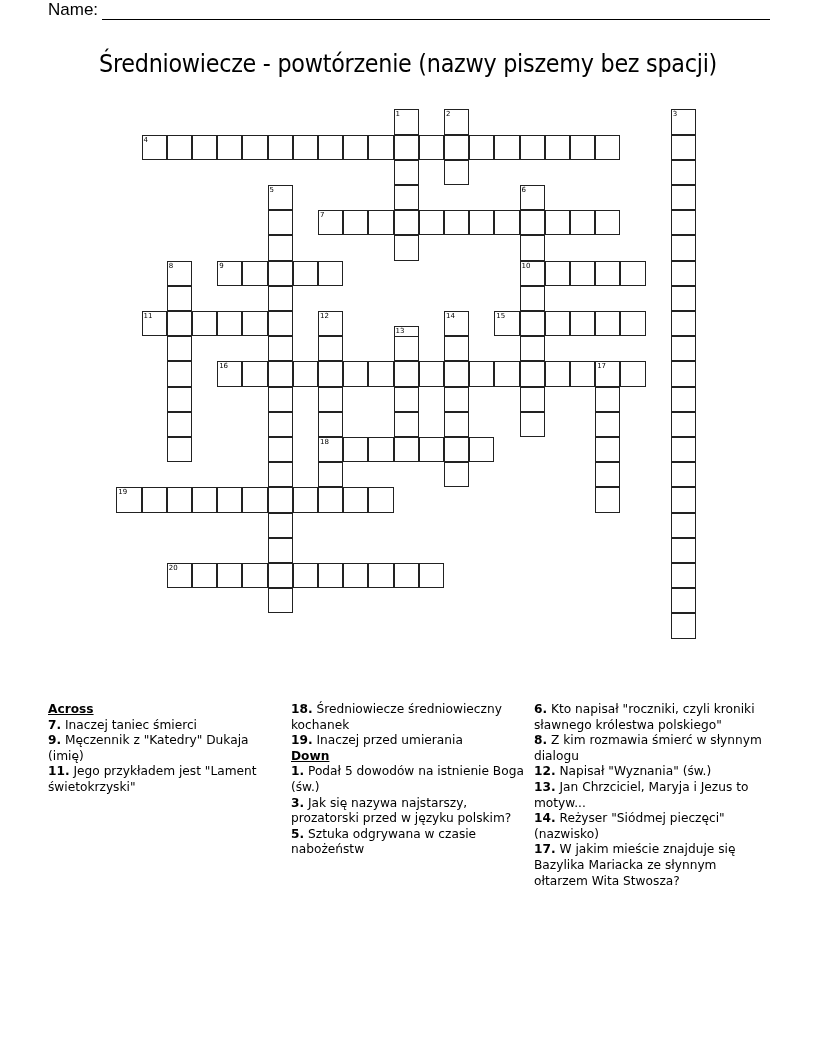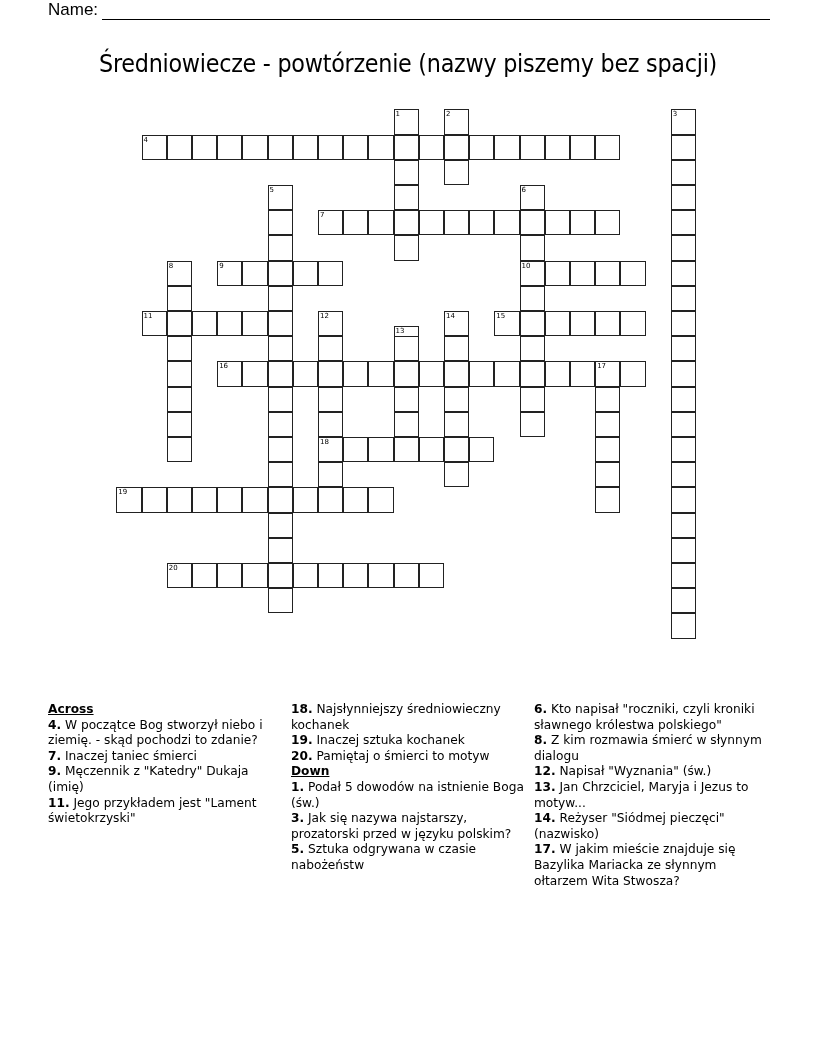--- a/index.html
+++ b/index.html
@@ -255,30 +255,28 @@
     <div class="cell" style="left: 176.4px; top: 453.6px;"></div>
     <div class="cell" style="left: 201.6px; top: 453.6px;"></div>
     <div class="cell" style="left: 226.8px; top: 453.6px;"></div>
     <div class="cell" style="left: 252px; top: 453.6px;"></div>
     <div class="cell" style="left: 277.2px; top: 453.6px;"></div>
     <div class="cell" style="left: 302.4px; top: 453.6px;"></div>
   </div>
 
 <div class="clues col1">
   <div class="heading">Across</div>
-  <div class="clue"><span class="n">4.</span> <span>W początce Bog stworzył niebo i ziemię. - skąd pochodzi to zdanie?</span></div>
   <div class="clue"><span class="n">7.</span> <span>Inaczej taniec śmierci</span></div>
   <div class="clue"><span class="n">9.</span> <span>Męczennik z "Katedry" Dukaja (imię)</span></div>
   <div class="clue"><span class="n">11.</span> <span>Jego przykładem jest "Lament świetokrzyski"</span></div>
 </div>
 
 <div class="clues col2">
-  <div class="clue"><span class="n">18.</span> <span>Najsłynniejszy średniowieczny kochanek</span></div>
-  <div class="clue"><span class="n">19.</span> <span>Inaczej sztuka kochanek</span></div>
-  <div class="clue"><span class="n">20.</span> <span>Pamiętaj o śmierci to motyw</span></div>
+  <div class="clue"><span class="n">18.</span> <span>Średniowiecze średniowieczny kochanek</span></div>
+  <div class="clue"><span class="n">19.</span> <span>Inaczej przed umierania</span></div>
   <div class="heading">Down</div>
   <div class="clue"><span class="n">1.</span> <span>Podał 5 dowodów na istnienie Boga (św.)</span></div>
   <div class="clue"><span class="n">3.</span> <span>Jak się nazywa najstarszy, prozatorski przed w języku polskim?</span></div>
   <div class="clue"><span class="n">5.</span> <span>Sztuka odgrywana w czasie nabożeństw</span></div>
 </div>
 
 <div class="clues col3">
   <div class="clue"><span class="n">6.</span> <span>Kto napisał "roczniki, czyli kroniki sławnego królestwa polskiego"</span></div>
   <div class="clue"><span class="n">8.</span> <span>Z kim rozmawia śmierć w słynnym dialogu</span></div>
   <div class="clue"><span class="n">12.</span> <span>Napisał "Wyznania" (św.)</span></div>

